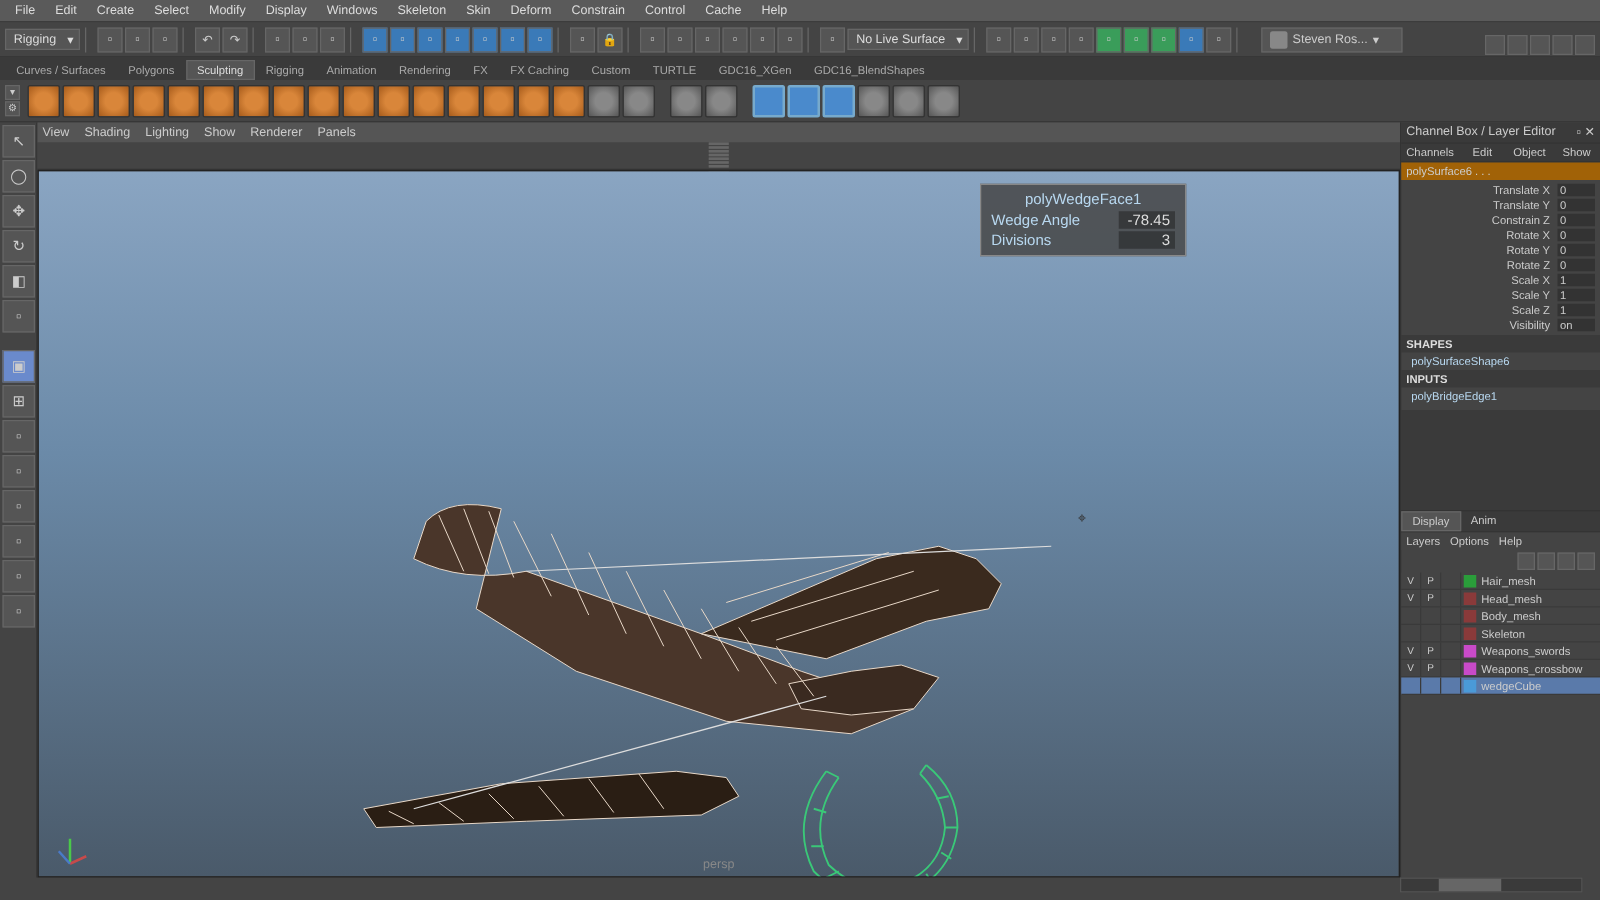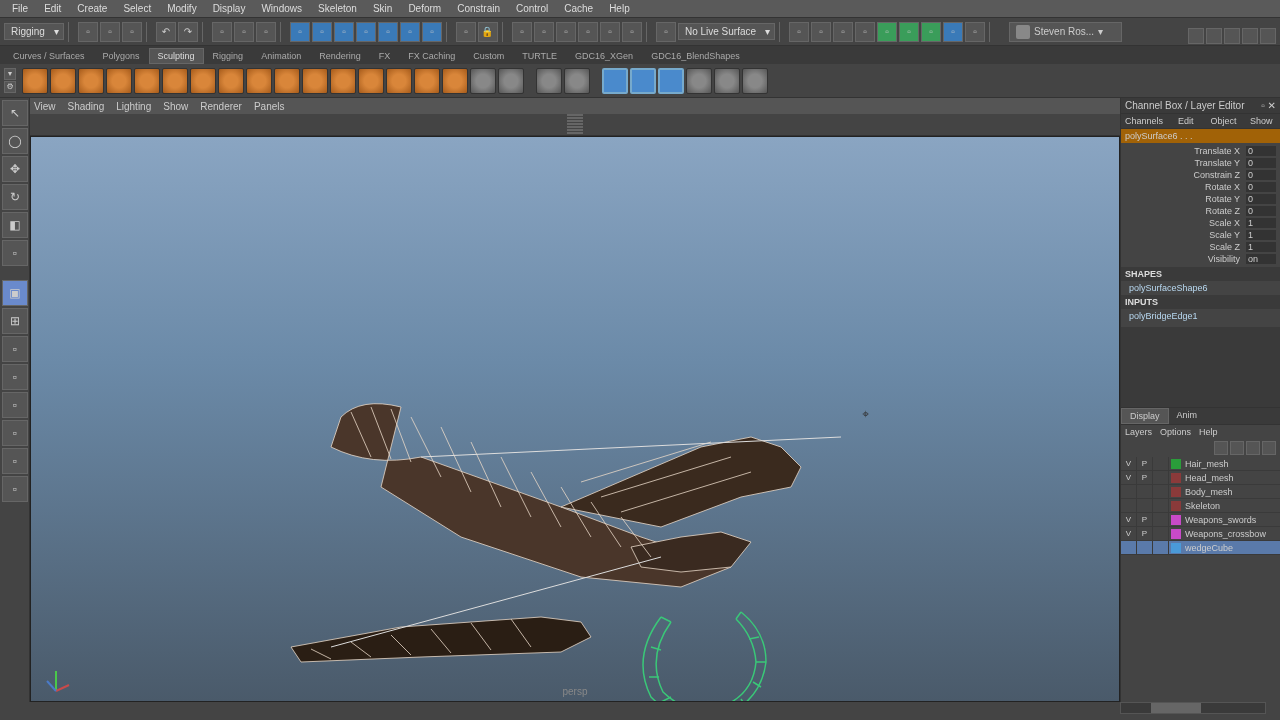--- a/index.html
+++ b/index.html
@@ -353,20 +353,31 @@
             <line x1="410" y1="332" x2="415" y2="323"></line>
               <line x1="440" y1="330" x2="440" y2="320"></line>
             <line x1="465" y1="320" x2="460" y2="312"></line>
               <line x1="480" y1="300" x2="472" y2="295"></line>
             <line x1="485" y1="275" x2="475" y2="275"></line>
               <line x1="478" y1="250" x2="468" y2="252"></line>
             <line x1="460" y1="225" x2="455" y2="232"></line>
           </g>
         </svg>
       </div>
+      <div class="overlay">
+        <div class="overlay-title">polyWedgeFace1</div>
+        <div class="overlay-row">
+          <span>Wedge Angle</span>
+          <span class="overlay-val">-78.45</span>
+        </div>
+        <div class="overlay-row">
+          <span>Divisions</span>
+          <span class="overlay-val">3</span>
+        </div>
+      </div>
       <div class="cursor-icon">⌖</div>
       <div class="axis-gizmo">
         <svg viewBox="0 0 30 30">
           <line x1="15" y1="28" x2="15" y2="8" stroke="#4ac84a" stroke-width="2"></line>
           <line x1="15" y1="28" x2="28" y2="22" stroke="#c84a4a" stroke-width="2"></line>
           <line x1="15" y1="28" x2="6" y2="18" stroke="#4a7ac8" stroke-width="2"></line>
         </svg>
       </div>
       <div class="persp-label">persp</div>
     </div>

